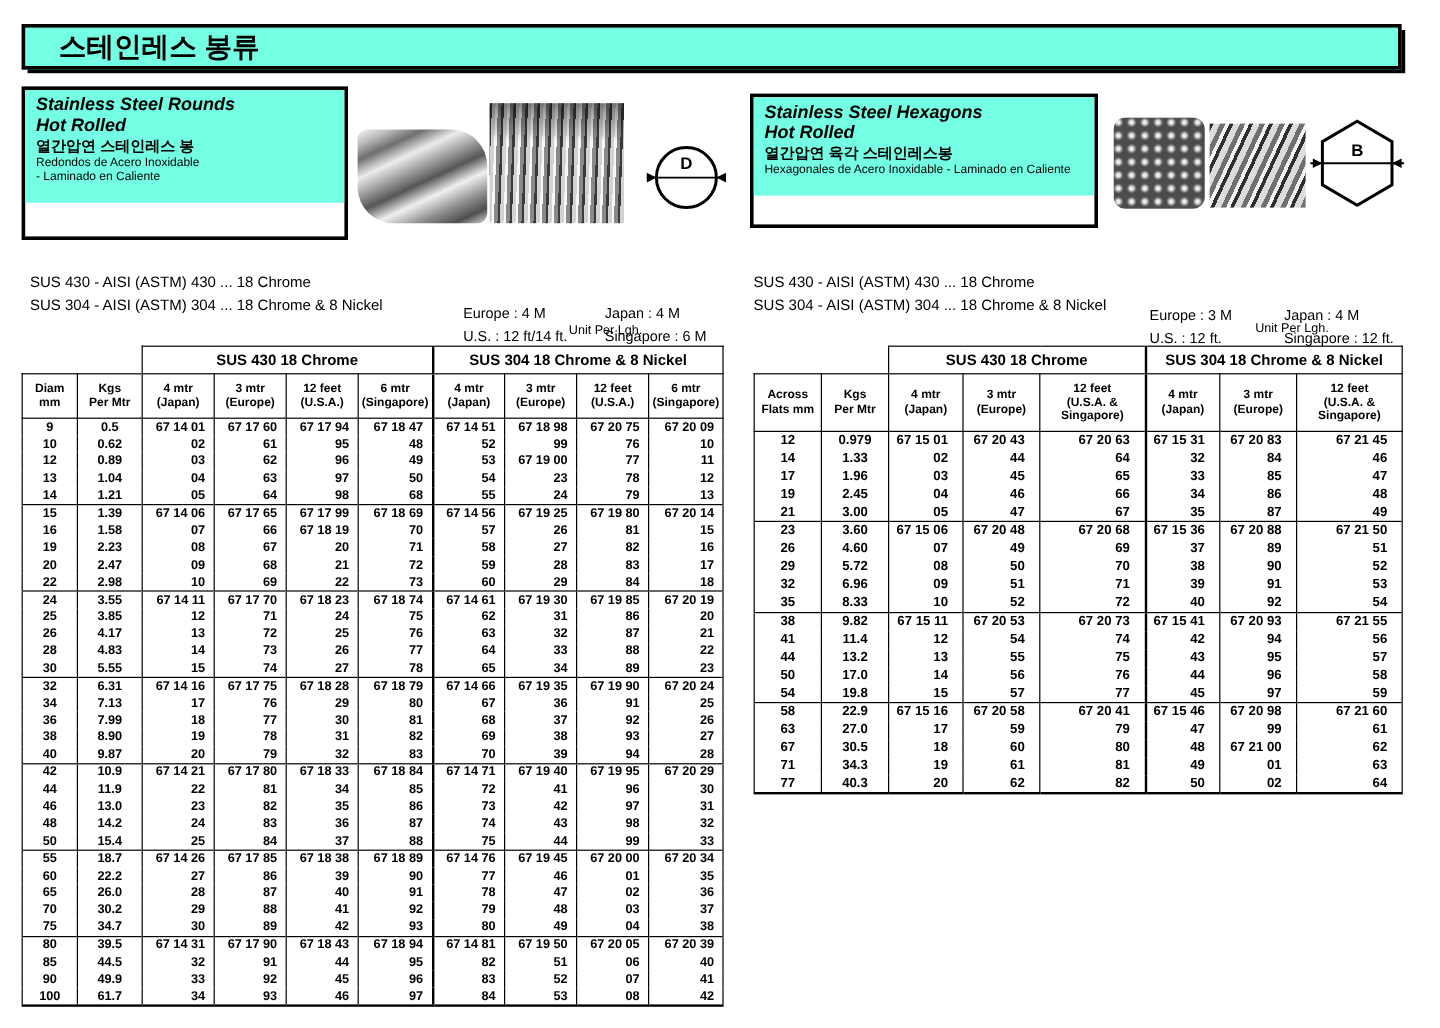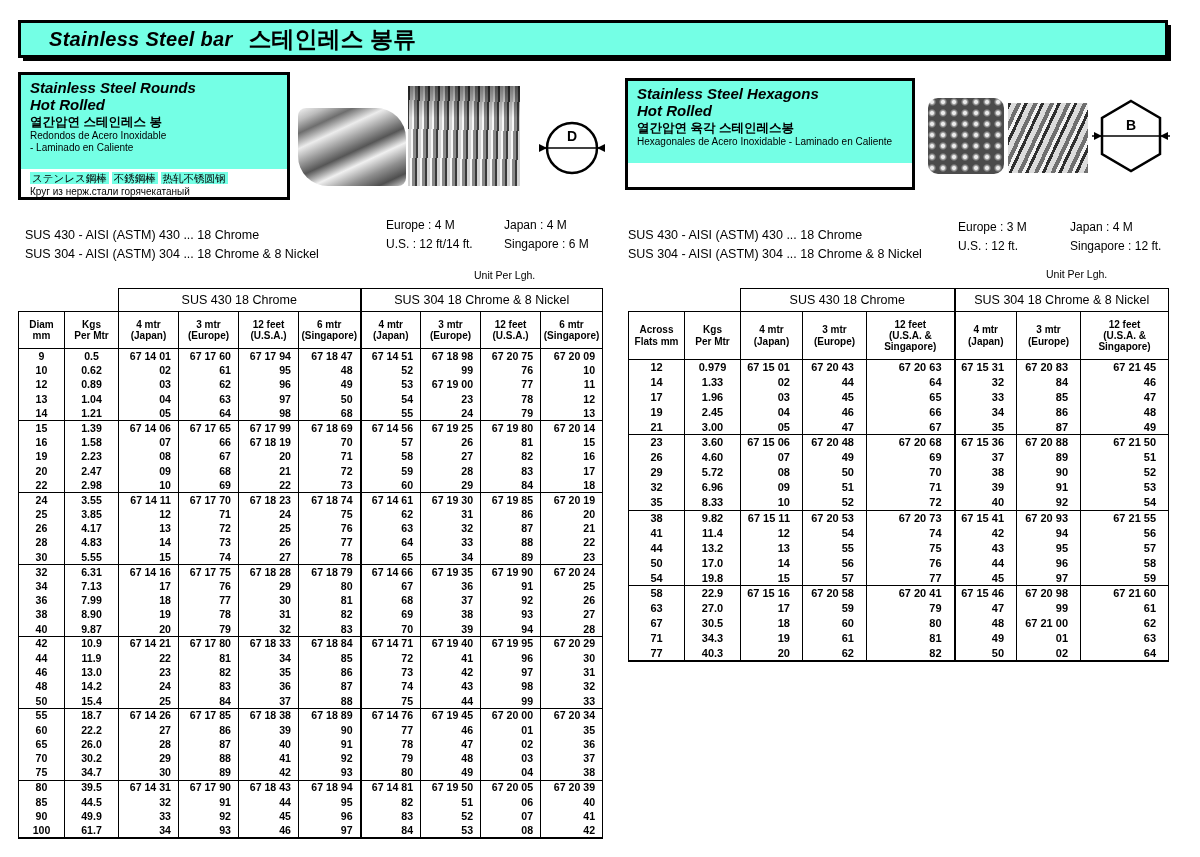--- a/index.html
+++ b/index.html
@@ -50,28 +50,28 @@
   .photo-hex-b {
     background:
       repeating-linear-gradient(115deg,#2f2f2f 0 3px,#dcdcdc 3px 8px,#6f6f6f 8px 12px,#f2f2f2 12px 15px);
   }
   .diag { position:absolute; }
   .diag svg { display:block; }
 
   
   .specs { position:absolute; font-size:12.5px; line-height:19px; white-space:nowrap; }
   .lengths { position:absolute; display:grid; grid-template-columns:118px 1fr;
-             row-gap:5px; font-size:12px; white-space:nowrap; }
+             row-gap:5px; font-size:12px; white-space:nowrap;margin-top:36px; }
   .unitnote { position:absolute; font-size:10.5px; }
 
   
   table.datatable { position:absolute; border-collapse:collapse; table-layout:fixed; }
   .datatable th, .datatable td { border:1.5px solid #000; }
   .datatable th.blank { border:none; background:#fff; }
-  .datatable th.group { font-size:12.5px; font-weight:400; height:23px; text-align:center;margin-left:25px; }
+  .datatable th.group { font-size:12.5px; font-weight:700; height:23px; text-align:center;margin-left:25px; }
   .datatable th.colhead { font-size:10px; font-weight:700; line-height:1.12;
                           text-align:center; vertical-align:middle; padding:2px 0; }
   .rounds-table th.colhead { height:37px; }
   .hex-table th.colhead { height:48px; }
   .datatable tbody td { font-weight:700; white-space:nowrap;
                         border-top:none; border-bottom:none;
                         text-align:right; padding:0 7px 0 0; }
   .rounds-table tbody td { font-size:10.6px; height:14.4px; line-height:1; }
   .hex-table tbody td { font-size:11px; height:15.1px; line-height:1; padding-right:12px; }
   .datatable tbody td.c0, .datatable tbody td.c1 { text-align:center; padding:0 2px; }
@@ -79,39 +79,30 @@
   .datatable tbody tr:last-child td { border-bottom:2px solid #000; }
   .rounds-table tbody td.c6, .rounds-table th.g1 { border-left:2px solid #000; }
   .hex-table tbody td.c5, .hex-table th.g1 { border-left:2px solid #000; }
 </style>
 </head>
 <body>
 
 <div class="sheet">
 
   <header class="banner">
-    <span class="en">Stainless Steel bar</span>
     <span class="kr">스테인레스 봉류</span>
   </header>
 
   <div class="pbox" style="left:18px;top:72px;width:272px;height:128px">
     <div class="cyanpart">
       <div class="t1">Stainless Steel Rounds</div>
       <div class="t1">Hot Rolled</div>
       <div class="tkr">열간압연 스테인레스 봉</div>
       <div class="tes">Redondos de Acero Inoxidable</div>
       <div class="tes">- Laminado en Caliente</div>
-    </div>
-    <div class="whitepart">
-      <div class="tjp">
-        <span class="hl">ステンレス鋼棒</span>
-        <span class="hl">不銹鋼棒</span>
-        <span class="hl">热轧不锈圆钢</span>
-      </div>
-      <div class="tru">Круг из нерж.стали горячекатаный</div>
     </div>
   </div>
 
   <div class="photo photo-rounds-a" style="left:298px;top:108px;width:108px;height:78px"></div>
   <div class="photo photo-rounds-b" style="left:408px;top:86px;width:112px;height:100px"></div>
 
   <div class="diag" style="left:538px;top:110px">
     <svg width="70" height="70" viewBox="0 0 70 70">
       <circle cx="34" cy="38" r="25" fill="none" stroke="#000" stroke-width="2.5"></circle>
       <line x1="1" y1="38" x2="67" y2="38" stroke="#000" stroke-width="1.6"></line>

